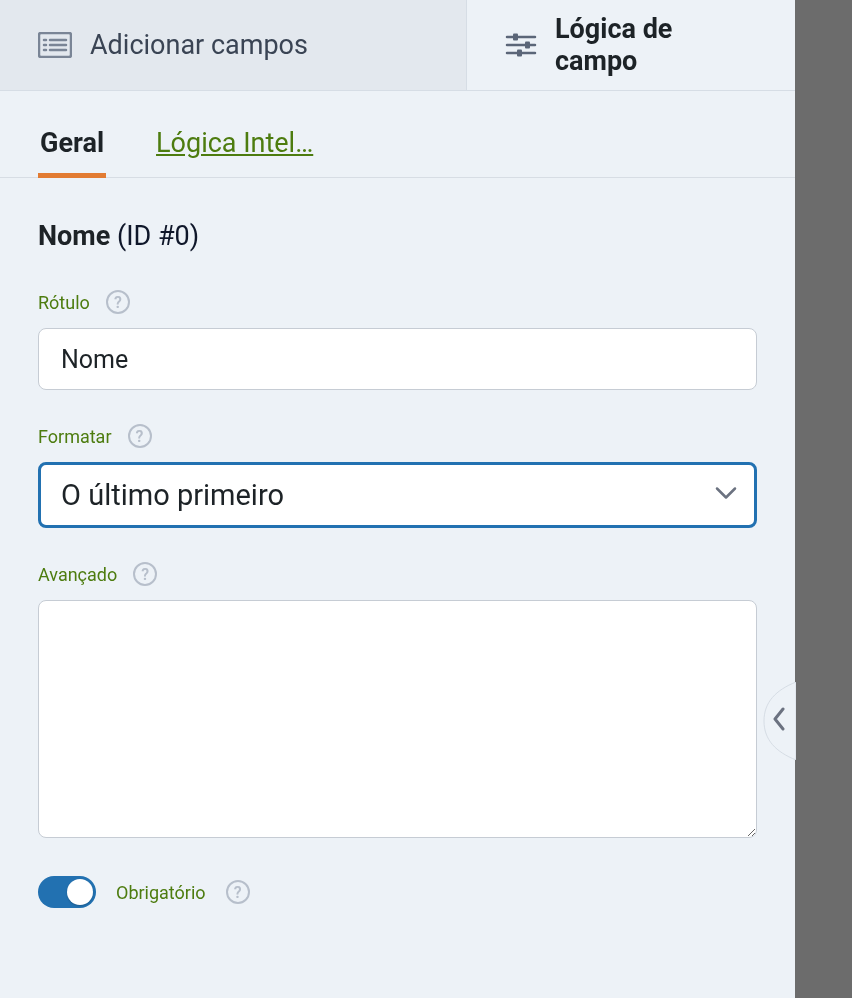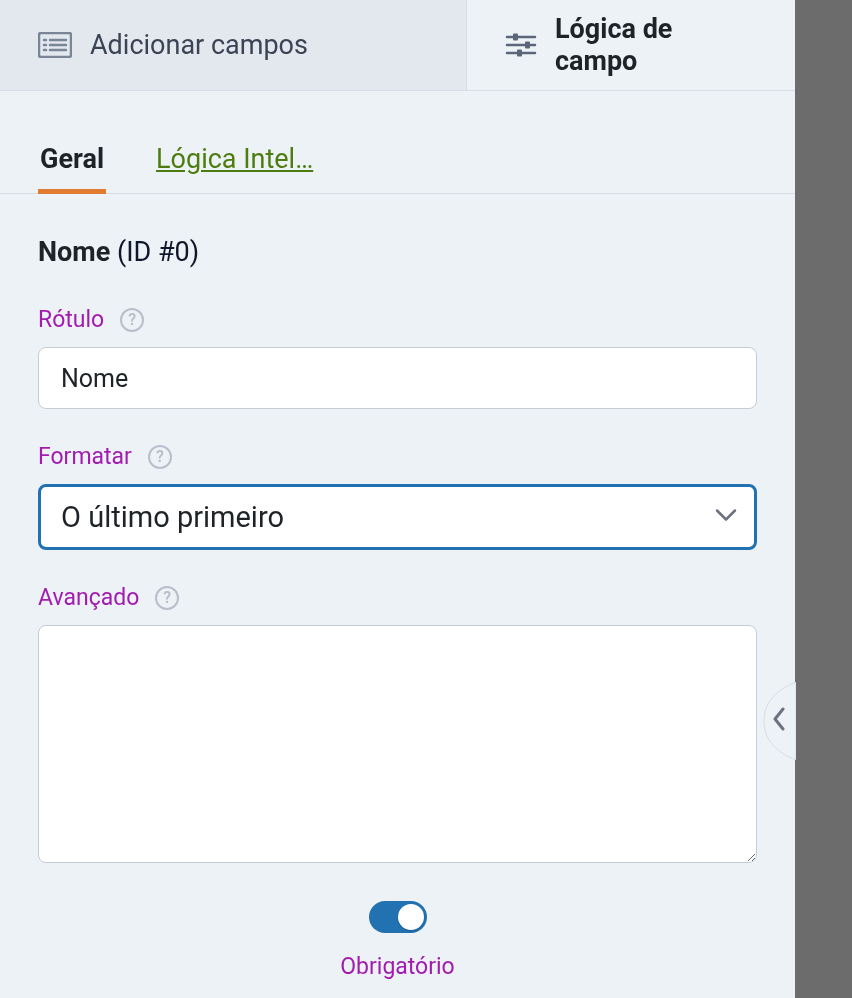--- a/index.html
+++ b/index.html
@@ -49,21 +49,21 @@
     align-items: center;
     justify-content: center;
     color: #7a8596;
   }
   .top-tab.active .icon { color: #5b6678; }
 
   .sub-tabs {
     display: flex;
     gap: 48px;
     padding: 0 38px;
-    margin-top: 44px;
+    margin-top: 28px;
     border-bottom: 1px solid #d7dde4;
     font-size: 27px;
     color: #435066;
   }
   .sub-tab {
     padding: 8px 2px 14px 2px;
     cursor: pointer;
     white-space: nowrap;
   }
   .sub-tab.active {
@@ -93,22 +93,22 @@
   }
 
   .field-group { margin-bottom: 34px; }
   .field-label-row {
     display: flex;
     align-items: center;
     gap: 16px;
     margin-bottom: 14px;
   }
   .field-label {
-    font-size: 23px;
-    color: #a21caf;
+    font-size: 18px;
+    color: #4d7c0f;
   }
   .help-icon {
     width: 24px; height: 24px;
     border: 2px solid #b7bfcb;
     border-radius: 50%;
     display: inline-flex;
     align-items: center;
     justify-content: center;
     font-size: 16px;
     color: #b7bfcb;
@@ -165,21 +165,20 @@
     padding: 14px 18px;
     color: #1d2327;
     font-family: inherit;
     resize: both;
   }
 
   .toggle-row {
     display: flex;
     align-items: center;
     gap: 20px;
-    flex-direction: column;
   }
   .toggle {
     width: 58px;
     height: 32px;
     border-radius: 20px;
     background: #2271b1;
     position: relative;
     cursor: pointer;
   }
   .toggle .knob {

